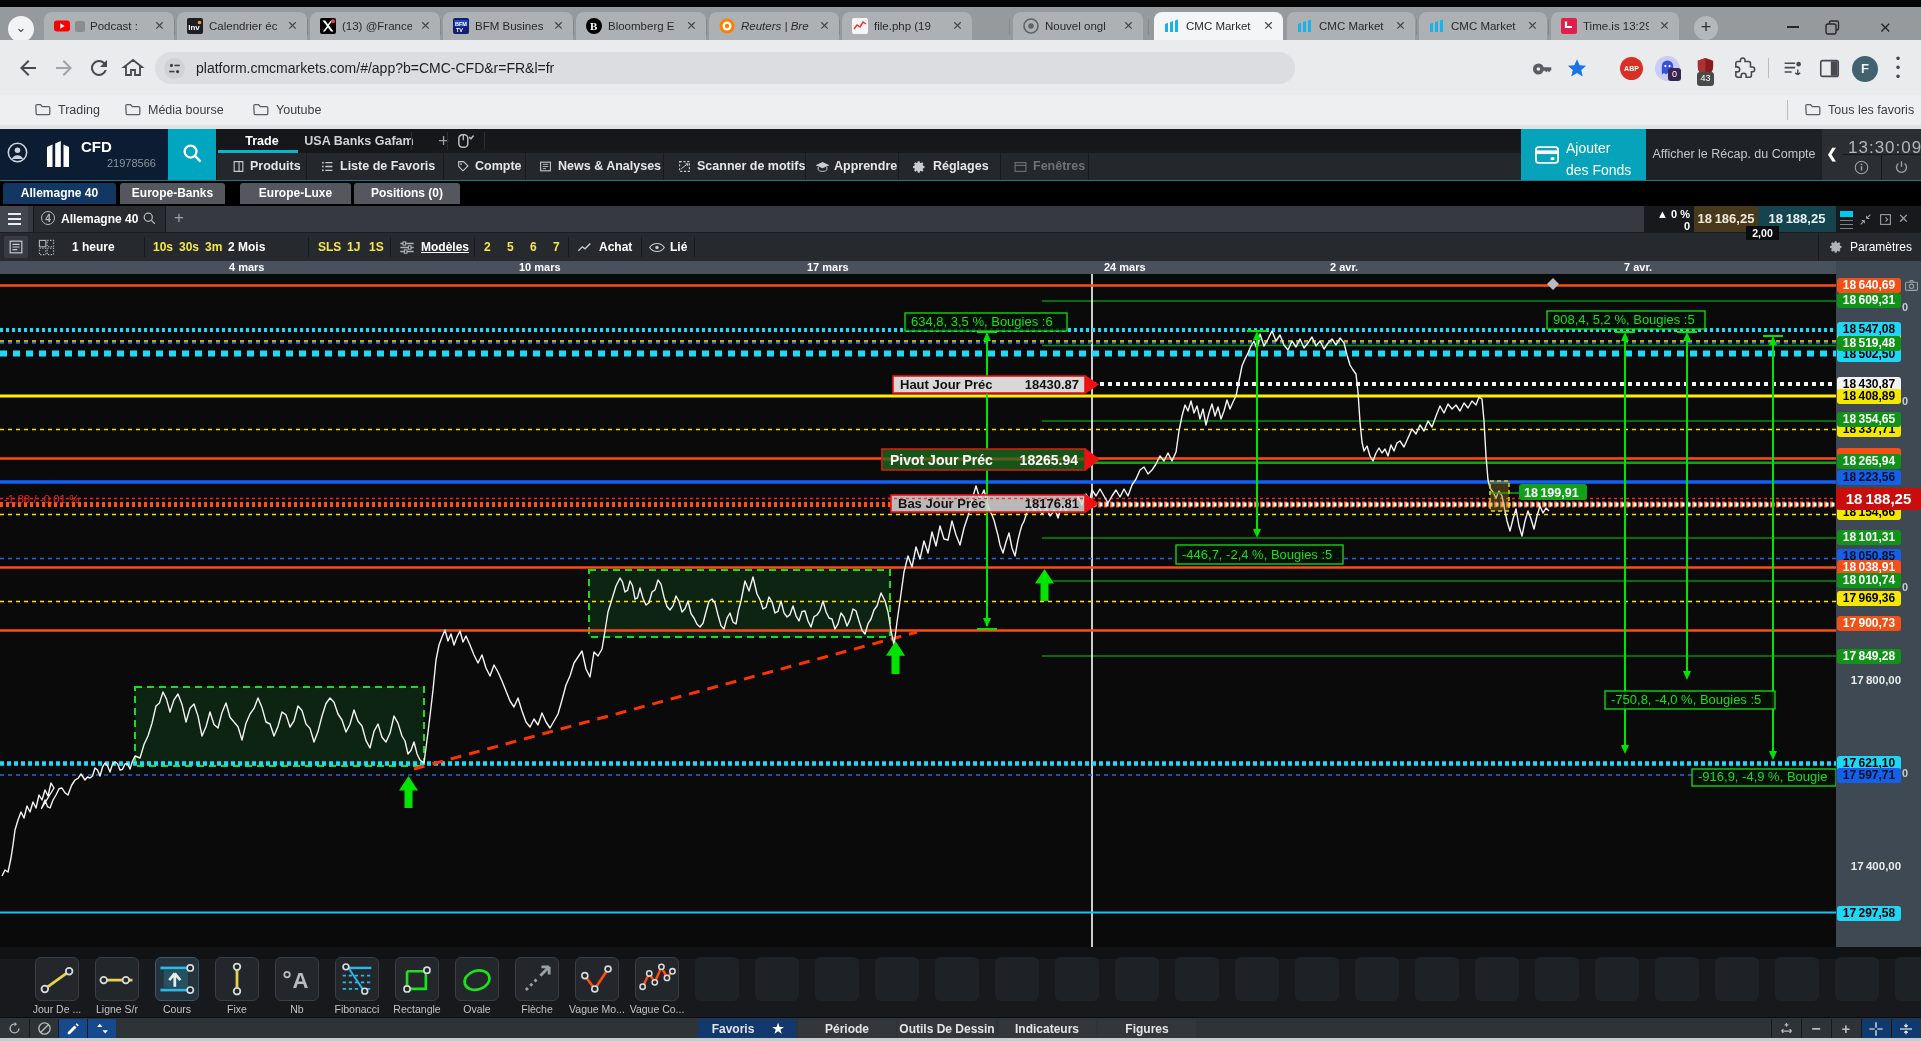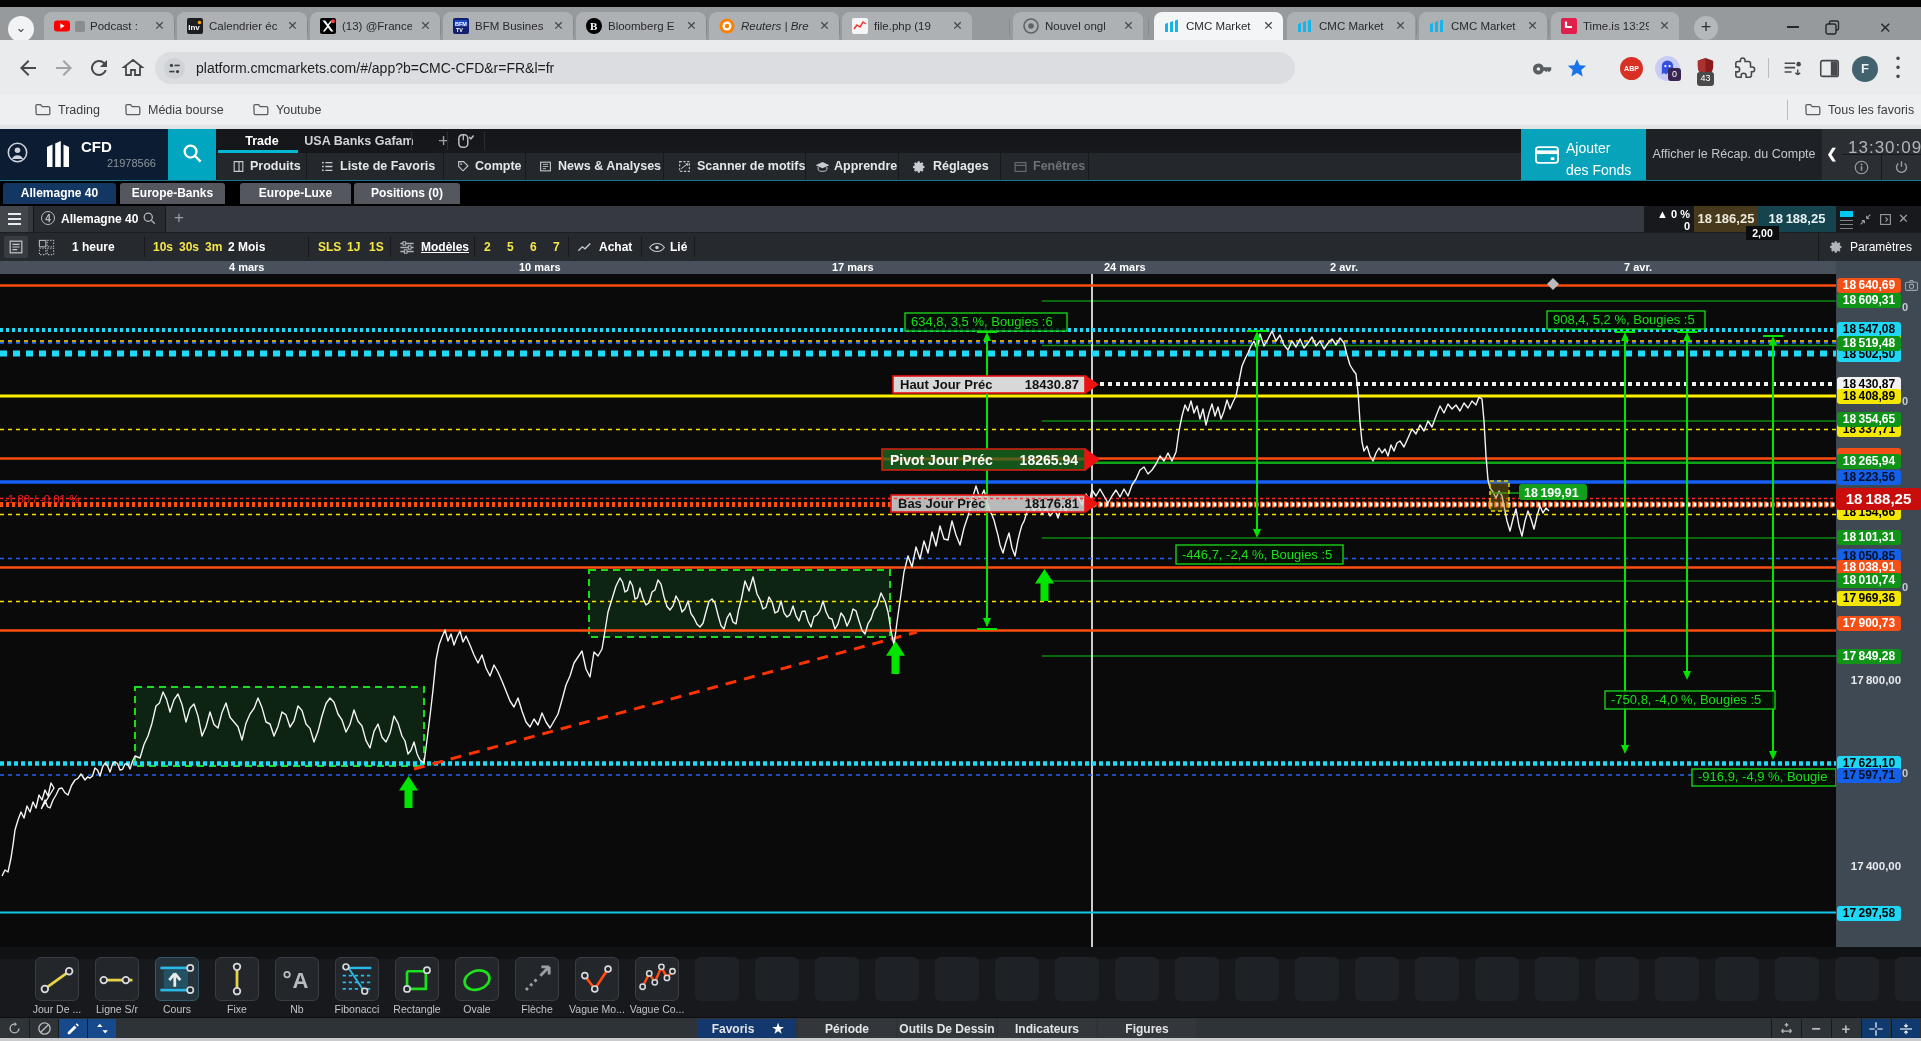--- a/index.html
+++ b/index.html
@@ -458,21 +458,21 @@
   <div class="abs" style="left:694px;top:4px;width:1px;height:20px;background:#17191c;"></div>
   <div class="abs" style="left:1818px;top:0;width:1px;height:28px;background:#17191c;"></div>
   <svg class="abs" style="left:1829px;top:7px;" width="14" height="14" viewBox="0 0 24 24">
         <path d="M12 8a4 4 0 1 0 0 8 4 4 0 0 0 0-8zm9.4 5.6-.1-3.2-2.4-.5a7 7 0 0 0-.7-1.6l1.4-2.1-2.3-2.3-2.1 1.4a7 7 0 0 0-1.6-.7L13.2 2h-3.2l-.5 2.4a7 7 0 0 0-1.6.7L5.8 3.8 3.5 6.1l1.4 2.1a7 7 0 0 0-.7 1.6l-2.4.5v3.2l2.4.5c.2.6.4 1.1.7 1.6l-1.4 2.1 2.3 2.3 2.1-1.4c.5.3 1 .5 1.6.7l.5 2.4h3.2l.5-2.4a7 7 0 0 0 1.6-.7l2.1 1.4 2.3-2.3-1.4-2.1c.3-.5.5-1 .7-1.6z" fill="#b0b4b8"></path>
       </svg>
   <div class="w2item" style="left:1850px;font-weight:normal;">Paramètres</div>
 </div>
 <div class="abs" id="dateaxis">
   <div class="dlabel" style="left:229px;">4 mars</div>
   <div class="dlabel" style="left:519px;">10 mars</div>
-  <div class="dlabel" style="left:807px;margin-left:25px;">17 mars</div>
+  <div class="dlabel" style="left:807px;">17 mars</div>
   <div class="dlabel" style="left:1104px;">24 mars</div>
   <div class="dlabel" style="left:1330px;">2 avr.</div>
   <div class="dlabel" style="left:1624px;">7 avr.</div>
 </div>
 <div class="abs" id="scalecol">
   <svg class="abs" style="left:69px;top:19px;" width="13" height="11" viewBox="0 0 24 20">
         <rect x="1" y="4" width="22" height="15" rx="2" fill="none" stroke="#9aa0a6" stroke-width="2"></rect>
         <path d="M8 4l2-3h4l2 3" fill="none" stroke="#9aa0a6" stroke-width="2"></path>
         <circle cx="12" cy="11.5" r="4" fill="none" stroke="#9aa0a6" stroke-width="2"></circle>
       </svg>

